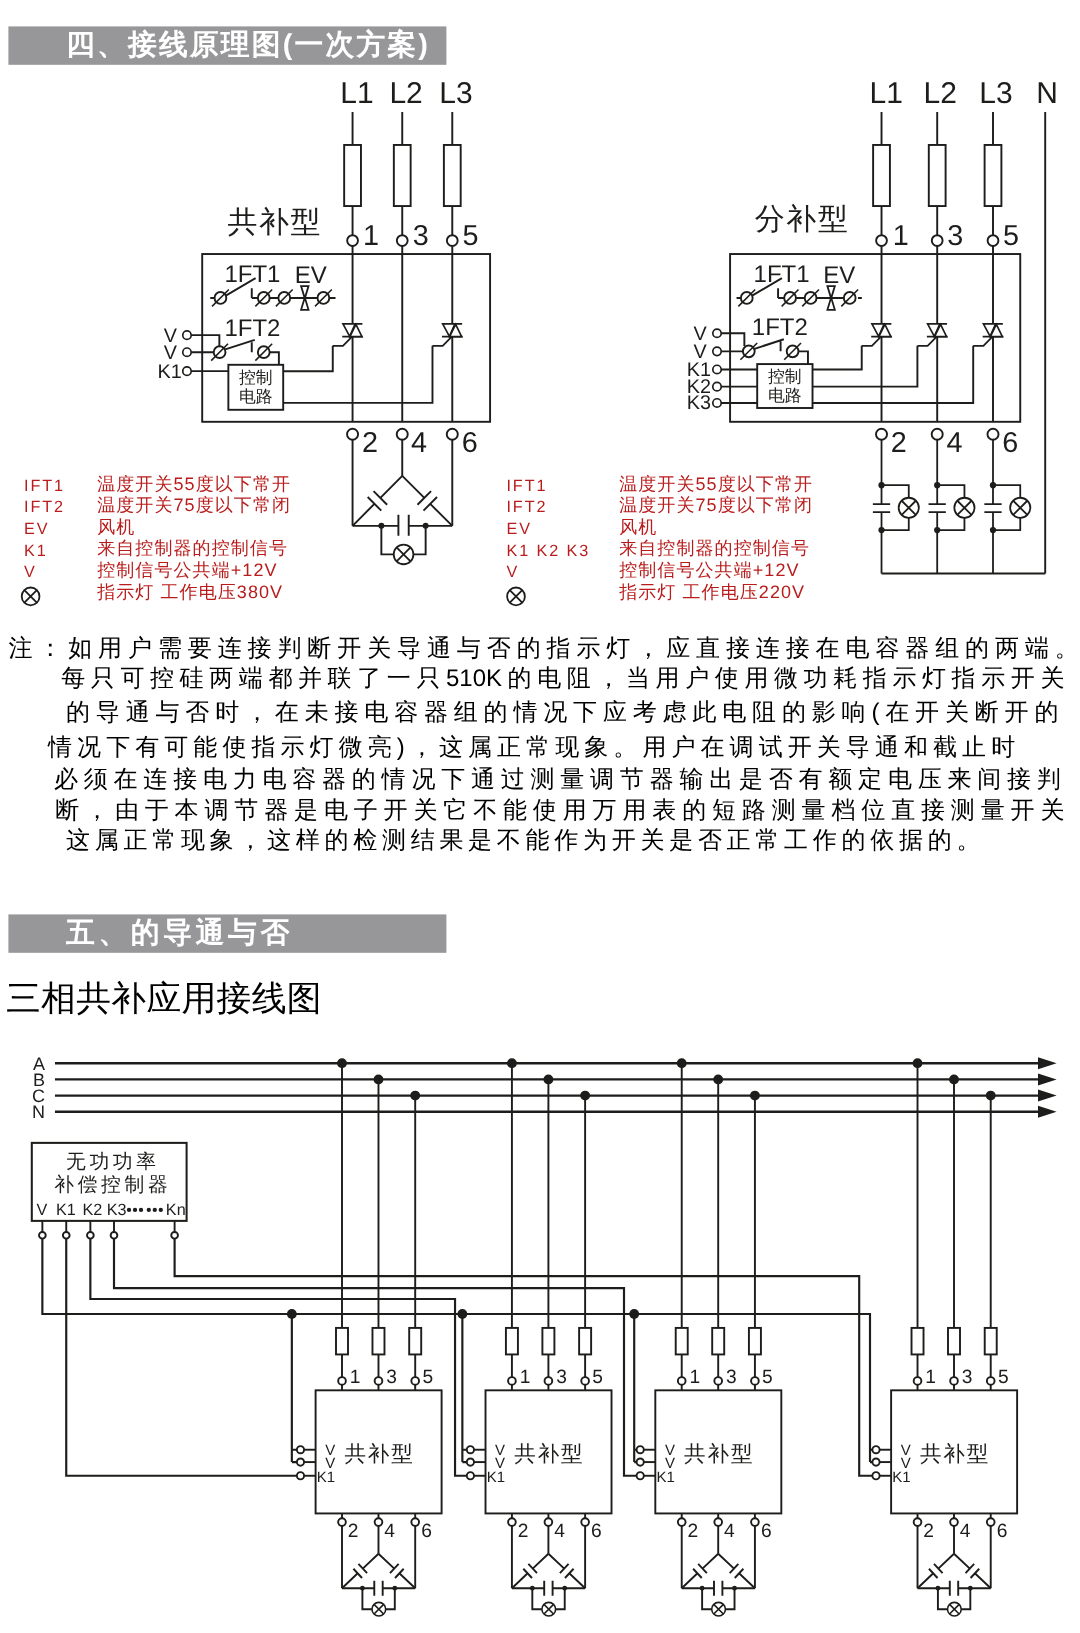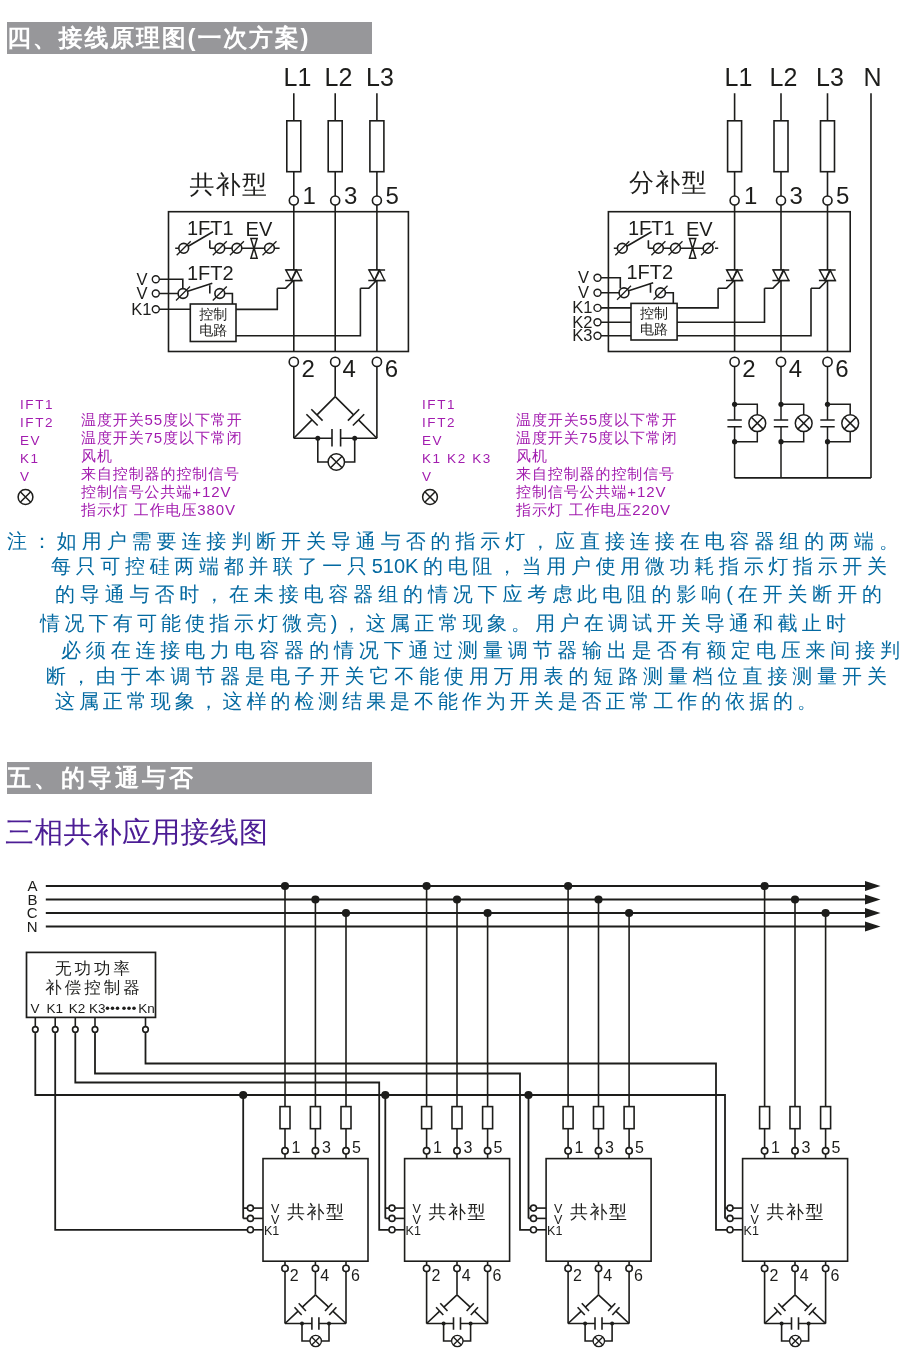--- a/index.html
+++ b/index.html
@@ -1,34 +1,34 @@
 <!DOCTYPE html>
 <html><head>
 <meta charset="utf-8">
 <style>
 *{margin:0;padding:0;box-sizing:border-box;}
 html,body{width:900px;height:1361px;background:#fff;font-family:"Liberation Sans",sans-serif;position:relative;overflow:hidden;}
 .abs{position:absolute;}
-.bar{position:absolute;left:7px;width:365px;height:32px;background:#97979a;color:#fff;font-weight:bold;font-size:24px;line-height:31px;letter-spacing:1.8px;}
-.nl{position:absolute;font-size:20px;line-height:22px;color:#0369a1;text-align:justify;text-align-last:justify;white-space:nowrap;}
-.leg{position:absolute;color:#a21caf;white-space:pre;line-height:17.9px;}
+.bar{position:absolute;left:7px;width:365px;height:32px;background:#97979a;color:#fff;font-weight:bold;font-size:24px;line-height:31px;padding-left:48px;letter-spacing:1.8px;}
+.nl{position:absolute;font-size:20px;line-height:22px;color:#000000;text-align:justify;text-align-last:justify;white-space:nowrap;}
+.leg{position:absolute;color:#b91c1c;white-space:pre;line-height:17.9px;}
 .lab{font-size:13.5px;letter-spacing:1.6px;}
-.des{font-size:15px;letter-spacing:0.9px;margin-top:16px;}
-.title{position:absolute;left:5px;top:813px;font-size:29px;letter-spacing:0.25px;color:#4c1d95;text-align:right;}
+.des{font-size:15px;letter-spacing:0.9px;}
+.title{position:absolute;left:5px;top:813px;font-size:29px;letter-spacing:0.25px;color:#000000;text-align:right;}
 </style>
 </head>
 <body>
 <div class="bar" style="top:22px">四、接线原理图(一次方案)</div>
 <div class="bar" style="top:762px;letter-spacing:3px">五、的导通与否</div>
 <div class="title">三相共补应用接线图</div>
 <div class="nl" style="left:7px;top:530.3px;width:892px">注：如用户需要连接判断开关导通与否的指示灯，应直接连接在电容器组的两端。</div>
 <div class="nl" style="left:51px;top:555.1px;width:836px">每只可控硅两端都并联了一只510K的电阻，当用户使用微功耗指示灯指示开关</div>
 <div class="nl" style="left:55px;top:583.3px;width:827px">的导通与否时，在未接电容器组的情况下应考虑此电阻的影响(在开关断开的</div>
 <div class="nl" style="left:40px;top:611.6px;width:806px">情况下有可能使指示灯微亮)，这属正常现象。用户在调试开关导通和截止时</div>
-<div class="nl" style="left:61px;top:639.1px;width:839px">必须在连接电力电容器的情况下通过测量调节器输出是否有额定电压来间接判</div>
+<div class="nl" style="left:45px;top:639.1px;width:839px">必须在连接电力电容器的情况下通过测量调节器输出是否有额定电压来间接判</div>
 <div class="nl" style="left:46px;top:664.5px;width:841px">断，由于本调节器是电子开关它不能使用万用表的短路测量档位直接测量开关</div>
 <div class="nl" style="left:55px;top:689.9px;width:762px">这属正常现象，这样的检测结果是不能作为开关是否正常工作的依据的。</div>
 <div class="leg lab" style="left:20px;top:396px">IFT1
 IFT2
 EV
 K1
 V
 &nbsp;</div>
 <div class="leg des" style="left:81px;top:395px">温度开关55度以下常开
 温度开关75度以下常闭

